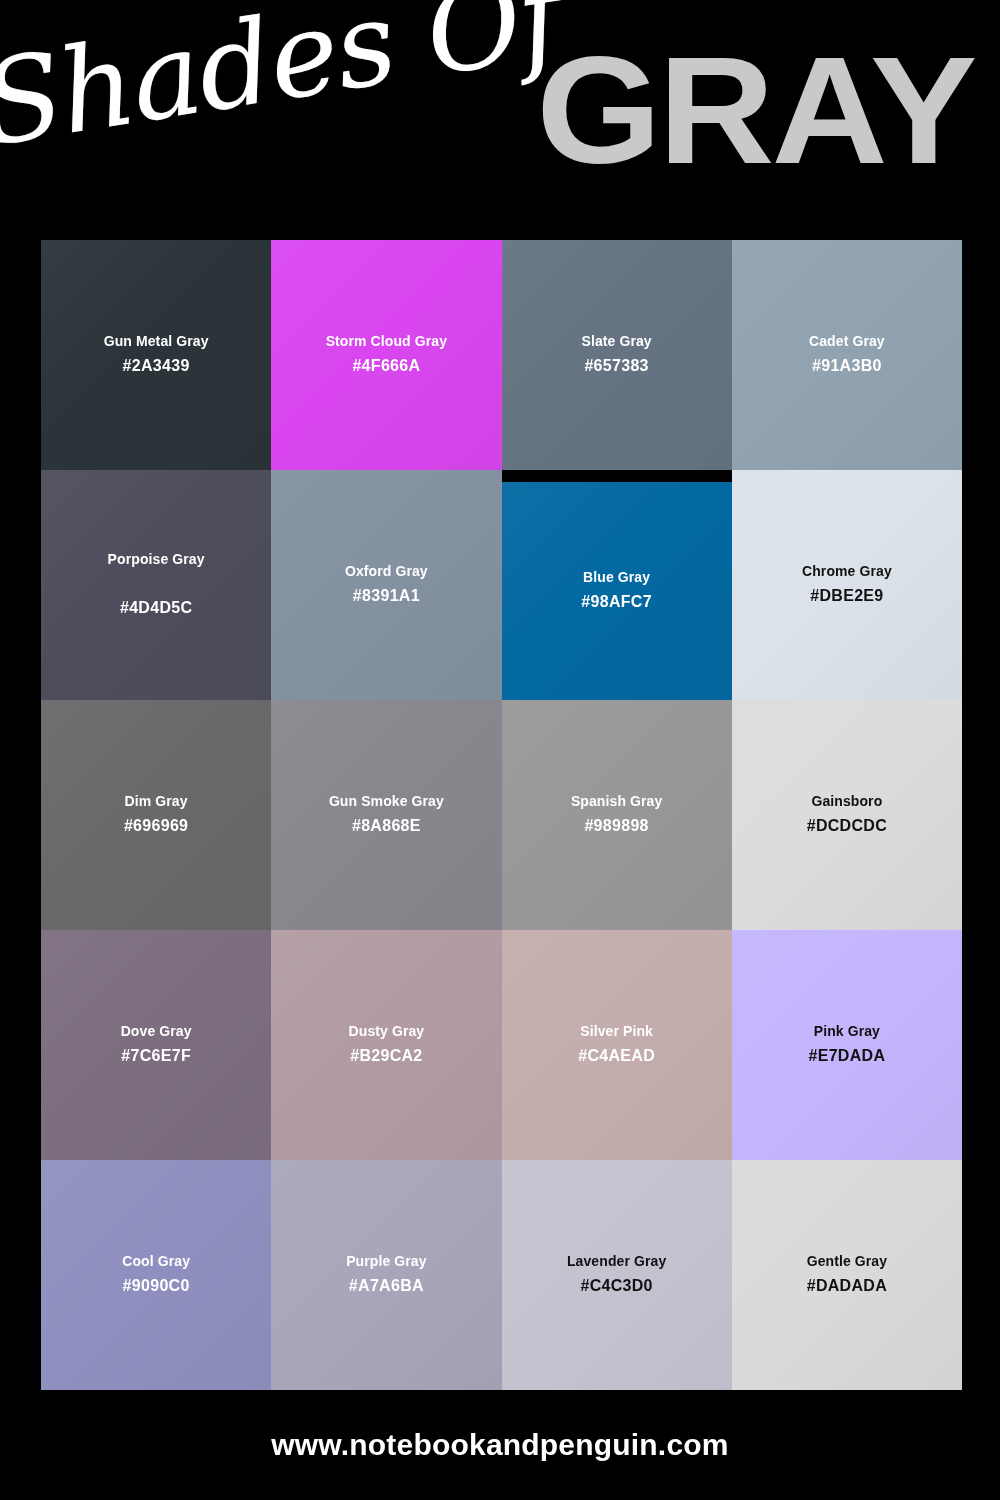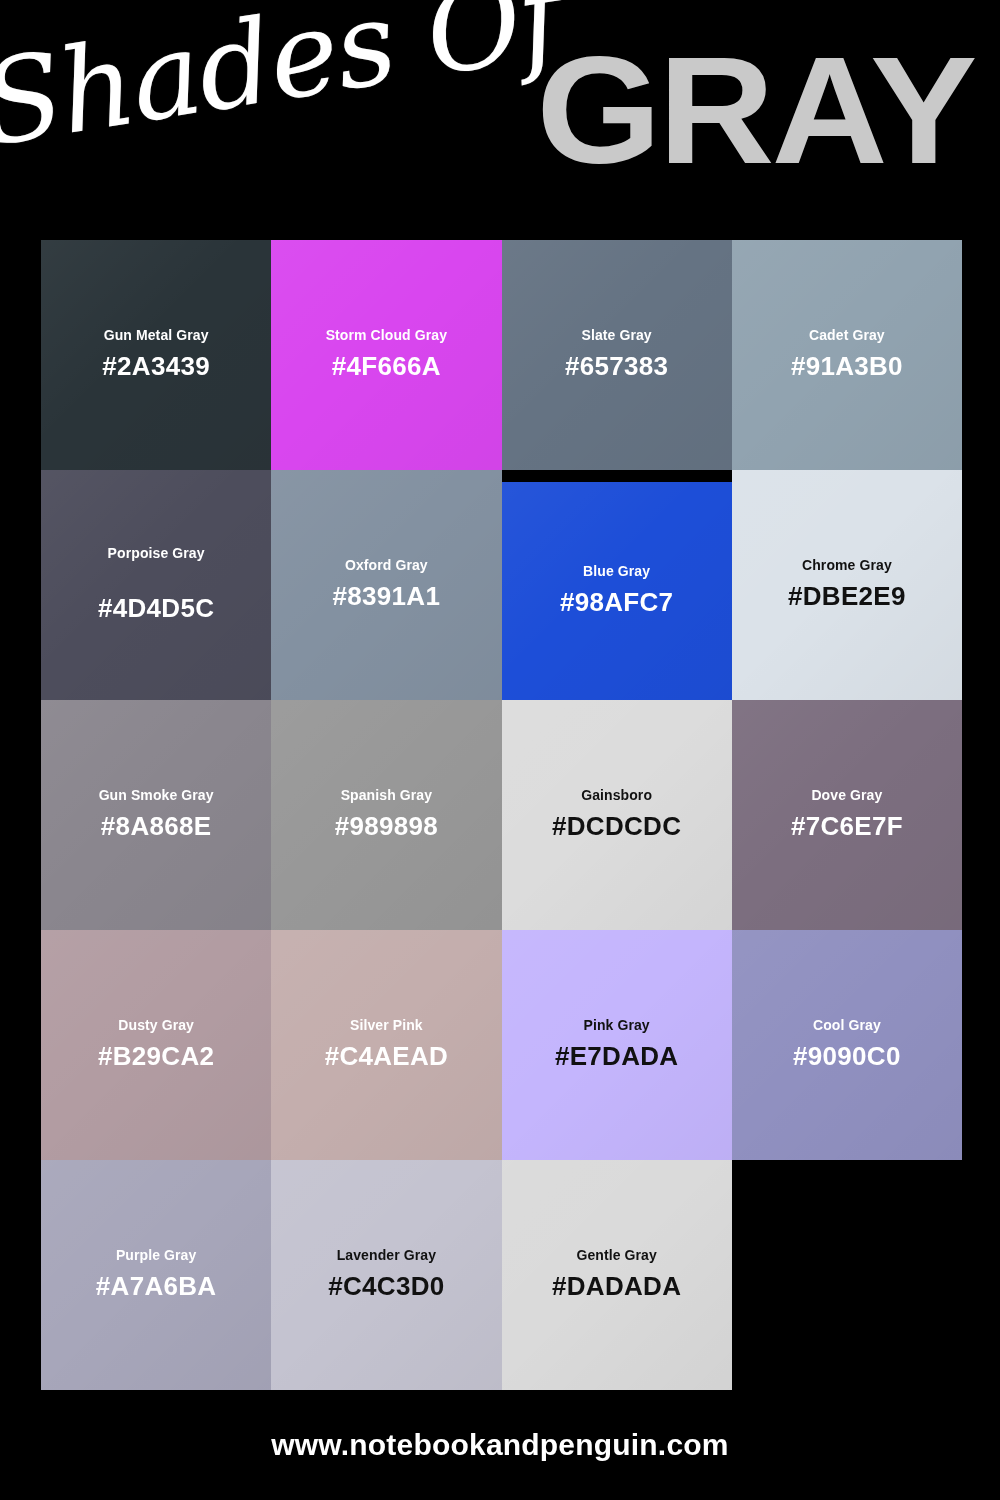--- a/index.html
+++ b/index.html
@@ -96,21 +96,21 @@
     z-index:1;
     font-size:14px;
     font-weight:600;
     line-height:1.28;
     letter-spacing:0.1px;
   }
 
   .swatch-hex {
     position:relative;
     z-index:1;
-    font-size:26px;
+    font-size:16px;
     font-weight:600;
     line-height:1.28;
     letter-spacing:0.3px;
     margin-top:5px;
   }
 
   .swatch.light-text .swatch-name,
   .swatch.light-text .swatch-hex { color:#ffffff; }
 
   .swatch.dark-text .swatch-name,
@@ -162,28 +162,32 @@
       <div class="swatch-hex">#91A3B0</div>
     </div>
     <div class="swatch light-text" style="background: rgb(77, 77, 92); gap: 24px;">
       <div class="swatch-name">Porpoise Gray</div>
       <div class="swatch-hex">#4D4D5C</div>
     </div>
     <div class="swatch light-text" style="background: rgb(131, 145, 161); text-align: center;">
       <div class="swatch-name">Oxford Gray</div>
       <div class="swatch-hex">#8391A1</div>
     </div>
-    <div class="swatch light-text" style="background: #1d4ed8; margin-top: 12px;">
+    <div class="swatch light-text" style="background: #0369a1; margin-top: 12px;">
       <div class="swatch-name">Blue Gray</div>
       <div class="swatch-hex">#98AFC7</div>
     </div>
     <div class="swatch dark-text" style="background: rgb(219, 226, 233);">
       <div class="swatch-name">Chrome Gray</div>
       <div class="swatch-hex">#DBE2E9</div>
     </div>
+    <div class="swatch light-text" style="background: rgb(105, 105, 105);">
+      <div class="swatch-name">Dim Gray</div>
+      <div class="swatch-hex">#696969</div>
+    </div>
     <div class="swatch light-text" style="background: rgb(138, 134, 142);">
       <div class="swatch-name">Gun Smoke Gray</div>
       <div class="swatch-hex">#8A868E</div>
     </div>
     <div class="swatch light-text" style="background: rgb(152, 152, 152);">
       <div class="swatch-name">Spanish Gray</div>
       <div class="swatch-hex">#989898</div>
     </div>
     <div class="swatch dark-text" style="background: rgb(220, 220, 220);">
       <div class="swatch-name">Gainsboro</div>

